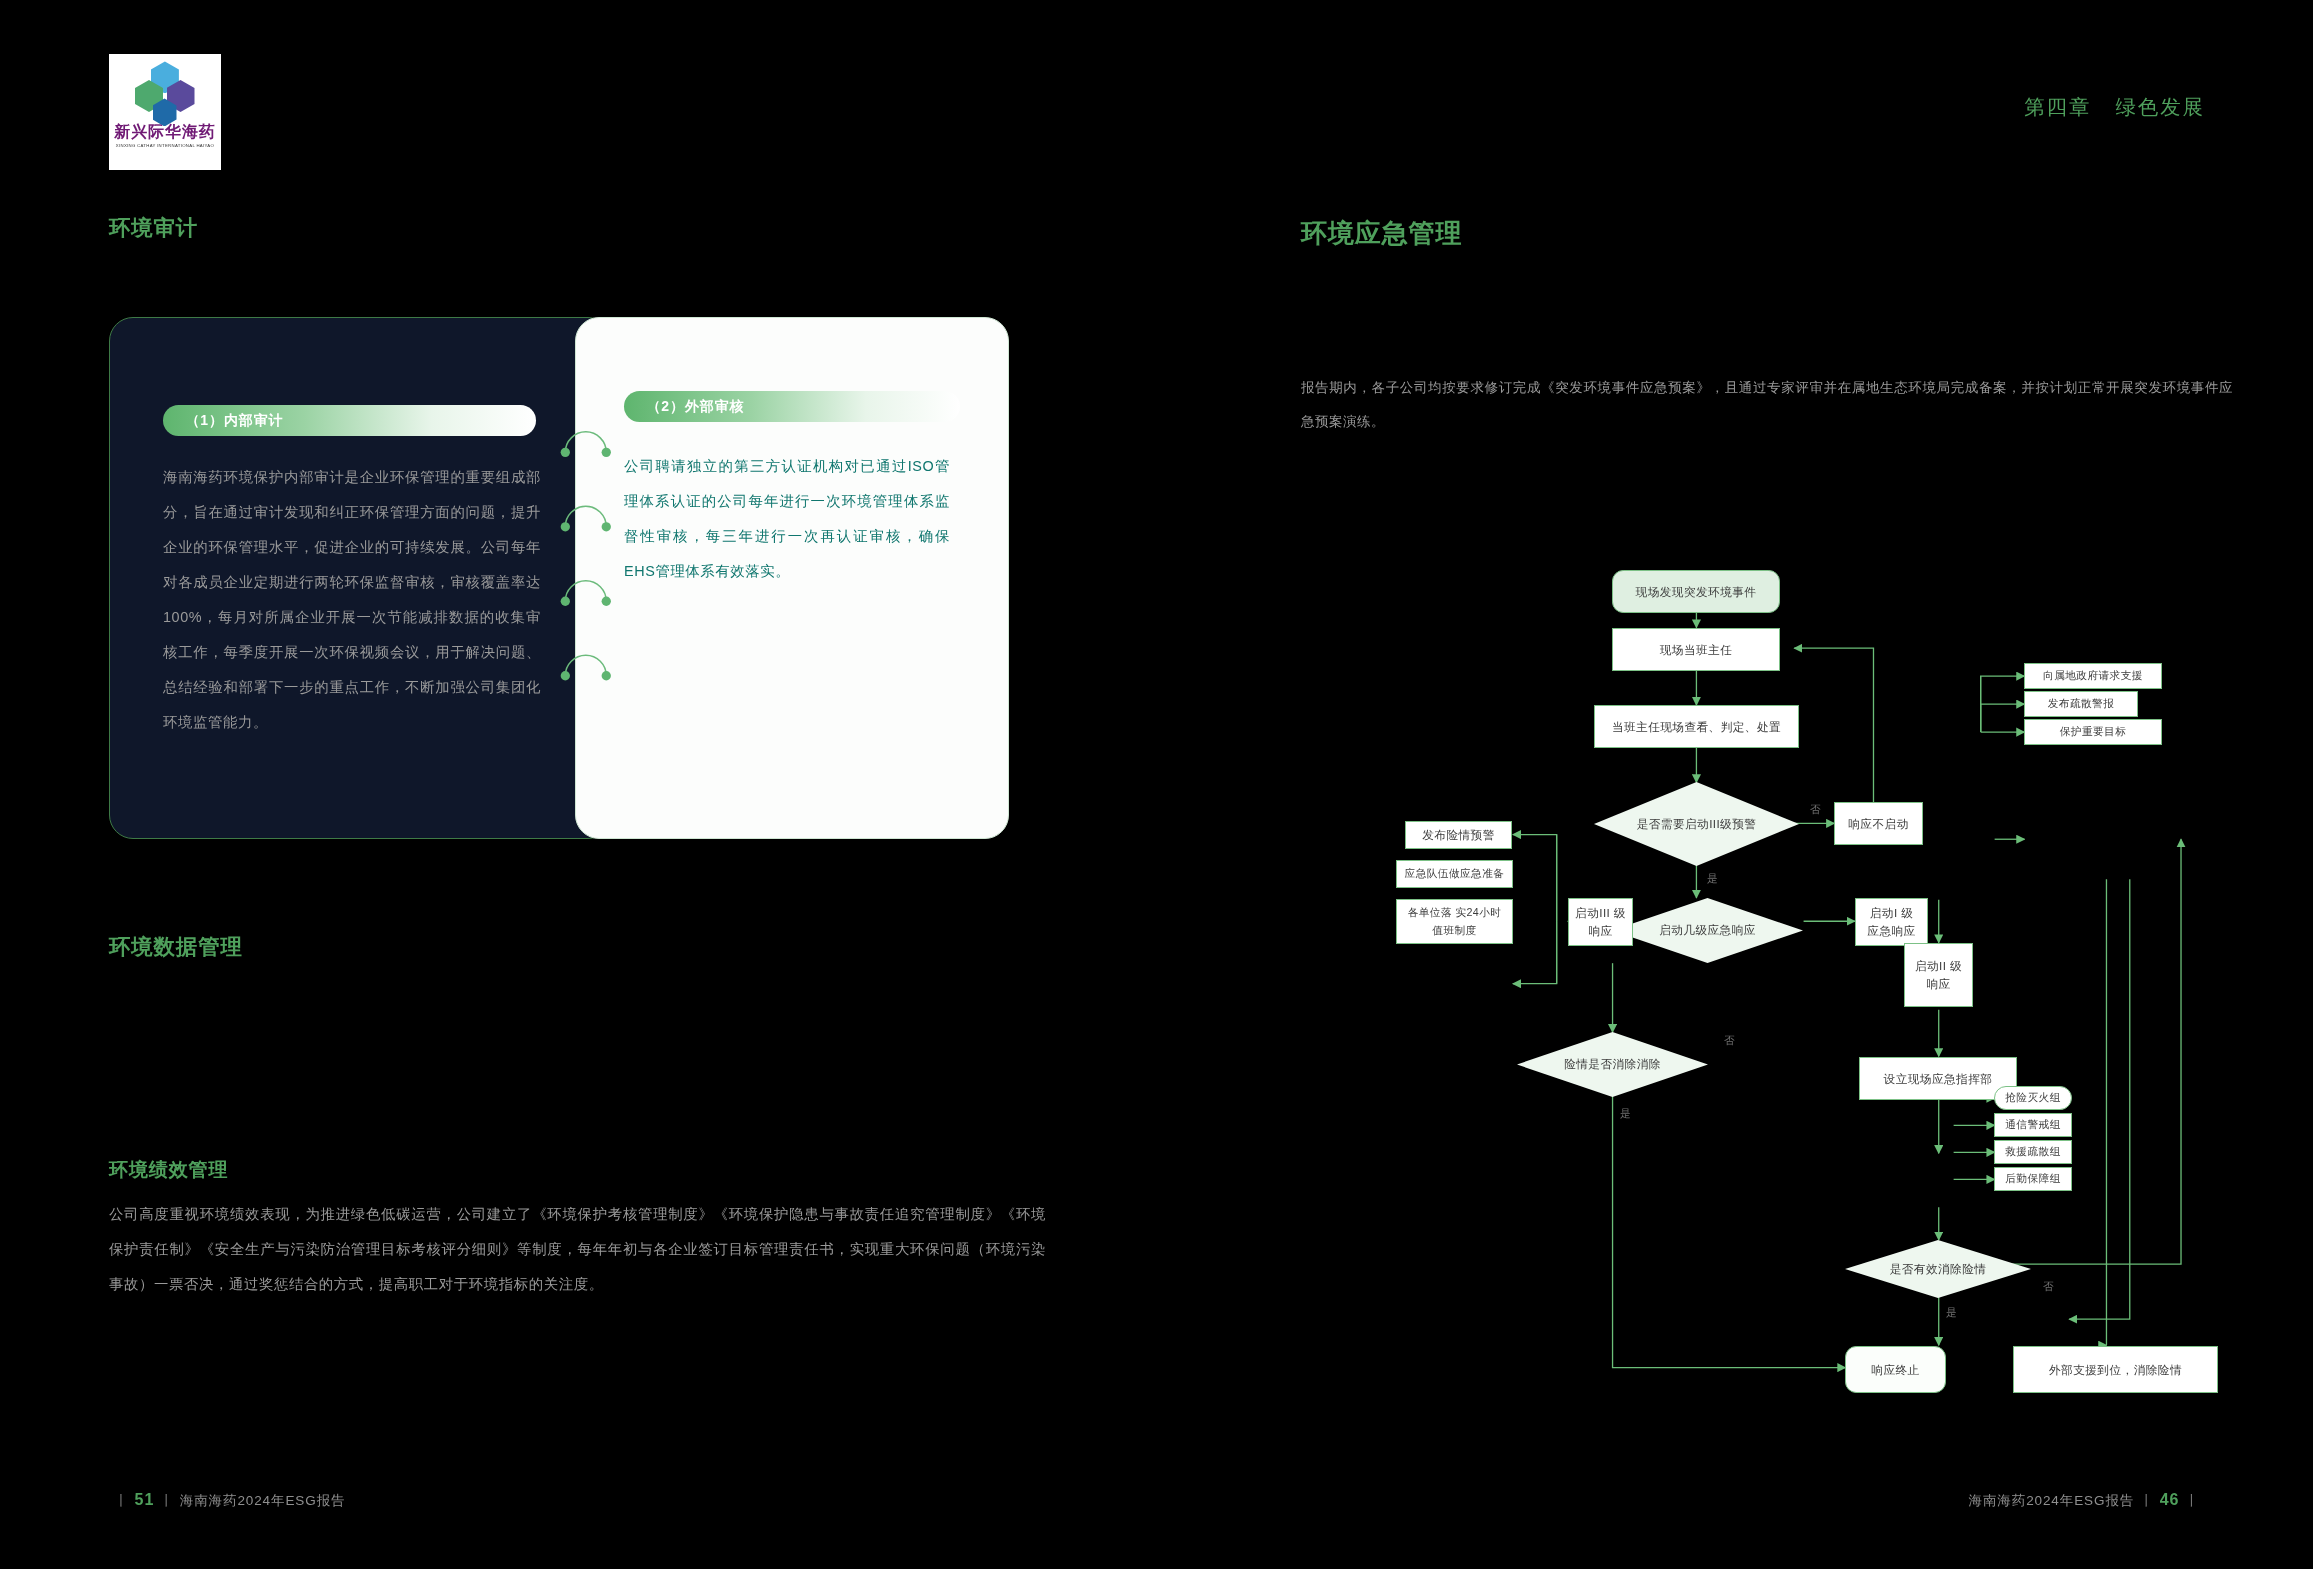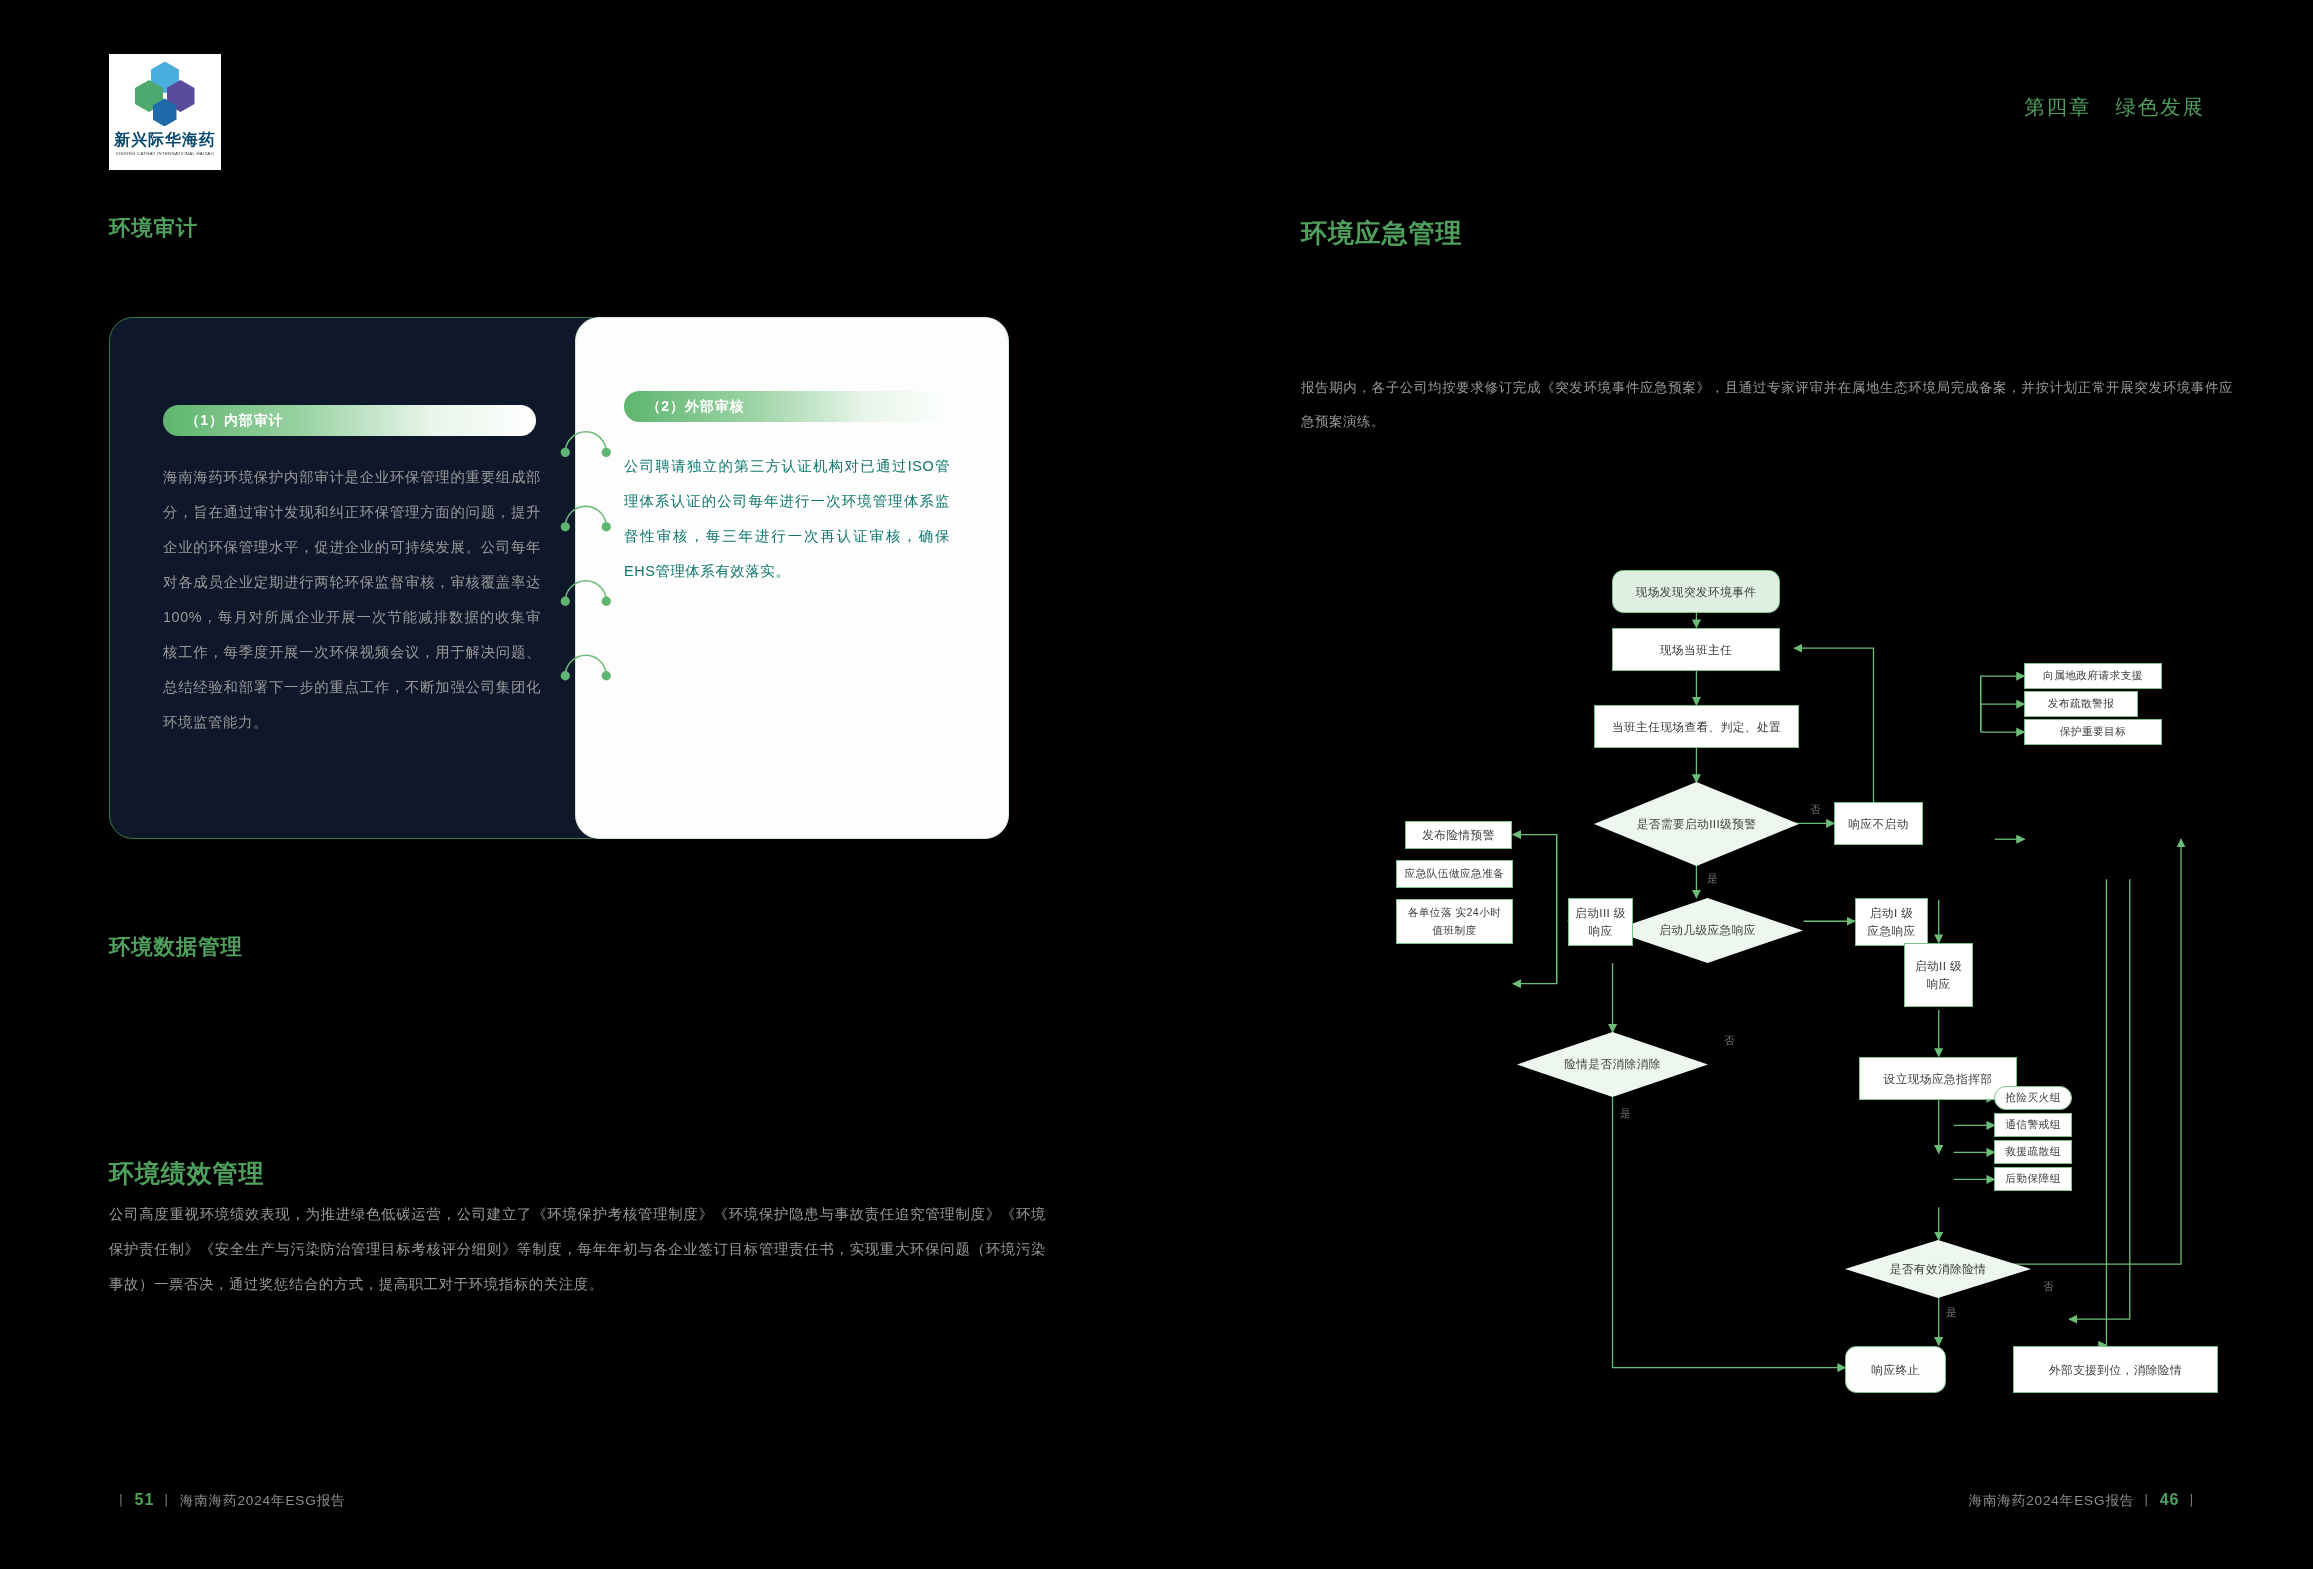--- a/index.html
+++ b/index.html
@@ -12,32 +12,32 @@
 
   
   .logo-box{position:absolute;left:109px;top:54px;width:112px;height:116px;background:#fff;
             display:flex;flex-direction:column;align-items:center;justify-content:flex-start;padding-top:5.6px;box-sizing:border-box;}
   .hexwrap{position:relative;width:73px;height:62px;margin-top:1.9px;}
   .hex{position:absolute;width:28px;height:32px;clip-path:polygon(50% 0,100% 25%,100% 75%,50% 100%,0 75%,0 25%);}
   .hex.top{left:22.4px;top:0;}
   .hex.left{left:6.5px;top:18.6px;}
   .hex.right{left:38px;top:18.6px;}
   .hex.bottom{left:22.4px;top:37px;width:24px;height:28px;left:24px;}
-  .logo-cn{font-size:16px;font-weight:700;color:#0c4a6e;letter-spacing:0.9px;margin-top:9px;line-height:1;}
+  .logo-cn{font-size:16px;font-weight:700;color:#701a75;letter-spacing:0.9px;margin-top:1px;line-height:1;}
   .logo-en{font-size:4.3px;color:#333;letter-spacing:0.3px;margin-top:2.8px;white-space:nowrap;}
 
   
   .chapter{position:absolute;right:109px;top:93px;font-size:20.5px;color:#4fa05c;letter-spacing:1.9px;white-space:nowrap;}
   .chapter .sp{display:inline-block;width:24px;}
 
   
   .h-green{color:#4fa05c;font-weight:700;letter-spacing:0.9px;}
   .h1-left{position:absolute;left:109px;top:213px;font-size:21.4px;}
   .h2a{position:absolute;left:109px;top:932px;font-size:21.4px;}
-  .h2b{position:absolute;left:109px;top:1157px;font-size:25px;}
+  .h2b{position:absolute;left:109px;top:1157px;font-size:19px;}
   .h1-right{position:absolute;left:1301px;top:216px;font-size:26px;}
 
   .body-p{color:#9a9a9a;font-size:14.4px;line-height:35px;letter-spacing:0.6px;text-align:justify;}
   .left-p{position:absolute;left:109px;width:937px;}
   .p-data{top:972px;}
   .p-perf{top:1197px;}
   .right-p{position:absolute;left:1301px;width:932px;font-size:13.5px;line-height:34px;color:#9a9a9a;letter-spacing:0.5px;text-align:justify;}
   .rp1{top:272px;}
   .rp2{top:371px;}
 

